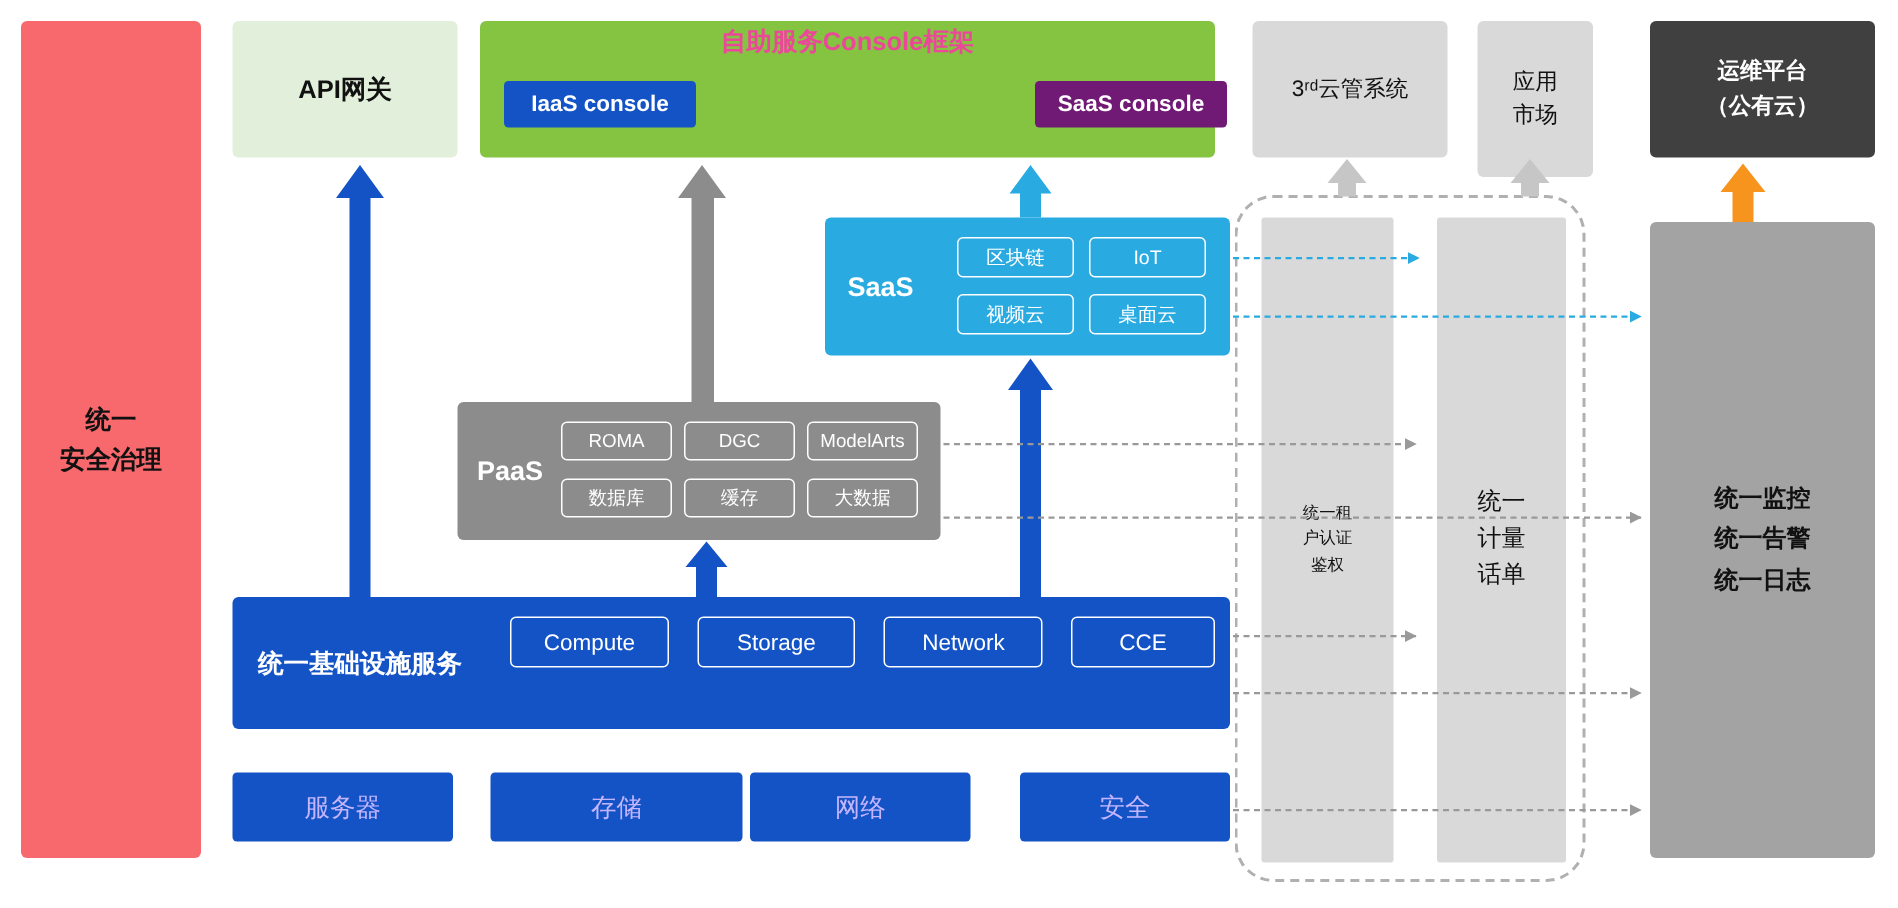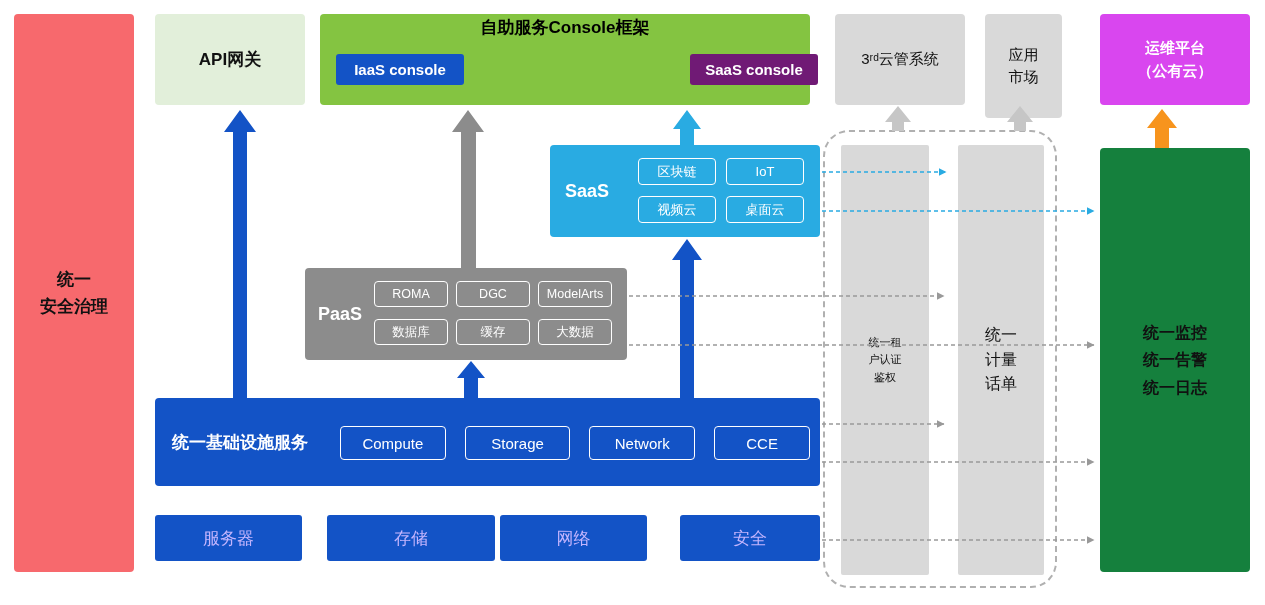--- a/index.html
+++ b/index.html
@@ -11,60 +11,60 @@
   .box{display:flex;align-items:center;justify-content:center;text-align:center;border-radius:4px;}
   .preline{white-space:pre-line;}
   .big-label{font-size:17px;font-weight:bold;}
 
   
   .security-bar{left:14px;top:14px;width:120px;height:558px;background:#F7696D;color:#111;font-size:17px;font-weight:bold;line-height:1.6;}
 
   
   .api-gw{left:155px;top:14px;width:150px;height:91px;background:#E2EFDA;color:#111;}
   .console-frame{left:320px;top:14px;width:490px;height:91px;background:#84C441;}
-  .console-title{left:0;top:10px;width:490px;height:34px;display:flex;align-items:center;justify-content:center;color:#000000;font-size:17px;font-weight:bold;}
+  .console-title{left:0;top:10px;width:490px;height:34px;display:flex;align-items:center;justify-content:center;color:#ec4899;font-size:17px;font-weight:bold;}
   .console-chip{top:54px;height:31px;width:128px;display:flex;align-items:center;justify-content:center;color:#fff;font-size:15px;font-weight:bold;border-radius:3px;}
   .chip-iaas{left:16px;background:#1353C6;}
   .chip-paas{left:181px;background:#8C8C8C;}
   .chip-saas{left:346px;background:#701a75;margin-left:24px;}
   .third-cloud{left:835px;top:14px;width:130px;height:91px;background:#D9D9D9;color:#111;font-size:15px;}
   .app-market{left:985px;top:14px;width:77px;height:104px;background:#D9D9D9;color:#111;font-size:15px;line-height:1.5;text-align:center;}
-  .om-platform{left:1100px;top:14px;width:150px;height:91px;background:#d946ef;color:#fff;font-size:15px;font-weight:bold;line-height:1.5;}
+  .om-platform{left:1100px;top:14px;width:150px;height:91px;background:#404040;color:#fff;font-size:15px;font-weight:bold;line-height:1.5;}
 
   
   .saas-box{left:550px;top:145px;width:270px;height:92px;background:#29ABE2;}
   .saas-label{left:565px;top:145px;height:92px;width:52px;display:flex;align-items:center;color:#fff;font-size:18px;font-weight:bold;}
   .saas-grid{left:638px;top:158px;width:170px;height:66px;display:grid;grid-template-columns:78px 78px;grid-template-rows:27px 27px;gap:11px 10px;}
   .wchip{border:1.5px solid #fff;border-radius:4px;color:#fff;display:flex;align-items:center;justify-content:center;font-size:13px;}
 
   
   .paas-box{left:305px;top:268px;width:322px;height:92px;background:#8C8C8C;}
   .paas-label{left:318px;top:268px;height:92px;width:52px;display:flex;align-items:center;color:#fff;font-size:18px;font-weight:bold;}
   .paas-grid{left:374px;top:281px;width:242px;height:66px;display:grid;grid-template-columns:74px 74px 74px;grid-template-rows:26px 26px;gap:12px 8px;}
   .paas-grid .wchip{font-size:12.5px;}
 
   
   .infra-box{left:155px;top:398px;width:665px;height:88px;background:#1353C6;}
   .infra-label{left:172px;top:398px;height:88px;display:flex;align-items:center;color:#fff;font-size:17px;font-weight:bold;}
-  .infra-grid{left:340px;top:426px;width:470px;height:32px;display:flex;gap:19px;}
+  .infra-grid{left:340px;top:411px;width:470px;height:32px;display:flex;gap:19px;}
   .infra-grid .wchip{height:32px;font-size:15px;}
   .w105{width:105px;} .w95{width:95px;}
 
   
   .hw{top:515px;height:46px;background:#1353C6;color:#c4b5fd;font-size:17px;border-radius:3px;}
   .hw1{left:155px;width:147px;}
   .hw2{left:327px;width:168px;}
   .hw3{left:500px;width:147px;}
   .hw4{left:680px;width:140px;}
 
   
   .dashed-group{left:823px;top:130px;width:234px;height:458px;border:2px dashed #B0B0B0;border-radius:26px;background:transparent;}
   .auth-bar{left:841px;top:145px;width:88px;height:430px;background:#D9D9D9;color:#111;font-size:11px;line-height:1.55;border-radius:2px;}
   .billing-bar{left:958px;top:145px;width:86px;height:430px;background:#D9D9D9;color:#111;font-size:16px;line-height:1.55;border-radius:2px;}
-  .monitor-bar{left:1100px;top:148px;width:150px;height:424px;background:#15803d;color:#111;font-size:16px;font-weight:bold;line-height:1.7;}
+  .monitor-bar{left:1100px;top:148px;width:150px;height:424px;background:#a3a3a3;color:#111;font-size:16px;font-weight:bold;line-height:1.7;}
 
   .overlay{position:absolute;left:0;top:0;width:1265px;height:605px;pointer-events:none;z-index:10;}
 </style>
 </head>
 <body>
 
 <div id="canvas">
 
   <div class="abs box security-bar preline">统一
 安全治理</div>

